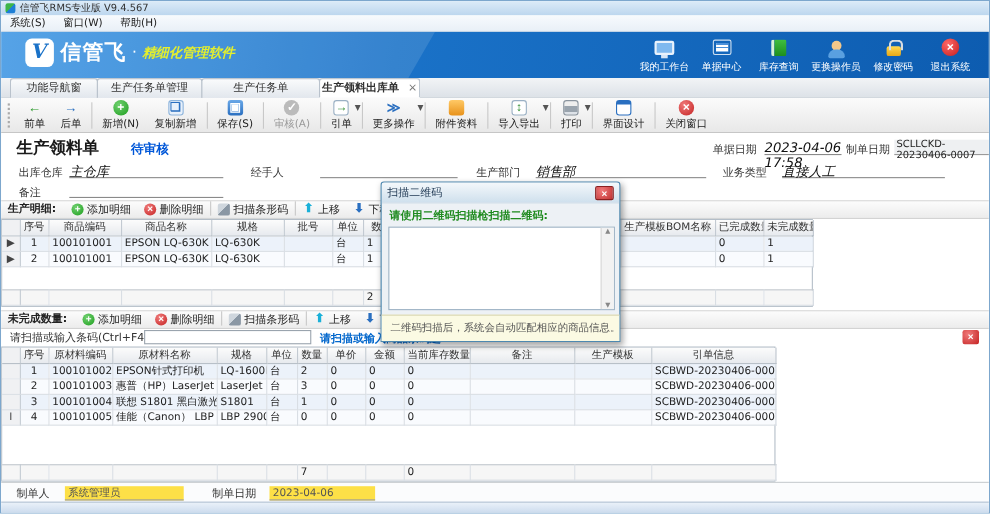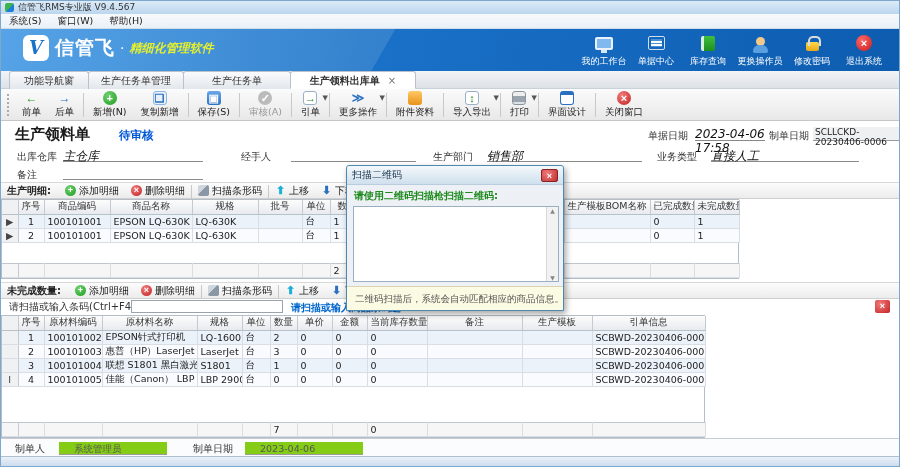--- a/index.html
+++ b/index.html
@@ -88,21 +88,21 @@
   .doc-title { position:absolute; left:14px; top:4px; font:bold 15px "DejaVu Serif","Liberation Serif",serif; color:#1a1a1a; }
   .doc-status { position:absolute; left:118px; top:7px; font-size:11.5px; font-weight:bold; color:#0057d8; }
   .lab { font-size:10px; color:#333; }
   .uval { font-size:12px; color:#111; border-bottom:1px solid #8a8a8a; position:absolute; height:14px;font-style:italic; }
   .gval { font-size:9px; color:#222; background:#eef0f2; border-bottom:1px solid #9a9a9a; position:absolute; height:14px; padding-left:2px; }
   .abs { position:absolute; }
 
   
   .sectb { position:absolute; left:0; width:100%; height:17px;
     background:linear-gradient(#fcfcfc,#ececec); border-top:1px solid #d8d8d8; border-bottom:1px solid #cfcfcf;
-    display:flex; align-items:flex-end; font-size:10px; color:#222; padding-left:6px; }
+    display:flex; align-items:flex-start; font-size:10px; color:#222; padding-left:6px; }
   .sectb .ttl { font-weight:bold; margin-right:8px; }
   .sbtn { display:flex; align-items:center; padding:0 6px; height:15px; }
   .ssep { width:1px; height:13px; background:#c8c8c8; }
   .si { width:11px; height:11px; border-radius:50%; color:#fff; font:bold 9px/11px sans-serif; text-align:center; margin-right:3px; display:inline-block; }
   .si.sq { border-radius:2px; }
   .s-scan { background:linear-gradient(135deg,#cfd6dd 45%,#8a97a4 45%); }
   .s-up { background:none; color:#1ab0d8; font-size:11px; }
   .s-dn { background:none; color:#2a6fc0; font-size:11px; }
   .s-grid { background:#fff; border:1px solid #5a8ab8; background-image:linear-gradient(#bcd4ec 1px,transparent 1px),linear-gradient(90deg,#bcd4ec 1px,transparent 1px); background-size:4px 4px; }
   .s-more { background:none; color:#2a6fc0; font-size:10px; transform:rotate(90deg); font-weight:bold; }
@@ -127,22 +127,22 @@
   .scan-input { position:absolute; left:130px; top:1px; width:152px; height:13px; background:#fff;
     border:1px solid #9aa4ae; font-size:9px; padding:0 2px; }
   .scan-hint { position:absolute; left:290px; top:2px; font-size:10px; font-weight:bold; color:#0066cc; white-space:nowrap; }
   .scan-close { position:absolute; right:9px; top:1px; width:15px; height:13px;
     background:radial-gradient(circle at 35% 30%,#f07a7a,#c42222); border-radius:2px;
     color:#fff; font:bold 9px/13px sans-serif; text-align:center; }
 
   
   .formfooter { position:absolute; left:0; top:317px; width:100%; height:20px;
     background:#fbfcfd; border-top:1px solid #c8ccd0; display:flex; align-items:center; font-size:10px; color:#333; }
-  .fbox { background:#84cc16; border-bottom:1px solid #9a9a9a; color:#555; font-size:9.5px;
-    height:13px; padding:0 15px; line-height:13px; }
+  .fbox { background:#fde047; border-bottom:1px solid #9a9a9a; color:#555; font-size:9.5px;
+    height:13px; padding:0 3px; line-height:13px; }
   .statusbar { position:absolute; left:0; bottom:0; width:100%; height:10px;
     background:linear-gradient(#eaf1f9,#cddcee); border-top:1px solid #aebfd2; }
 
   
   .dialog { position:absolute; left:345px; top:164px; width:218px; height:146px; z-index:100;
     background:#edf1f5; border:1px solid #4d88b0; border-radius:3px 3px 0 0; box-shadow:2px 3px 6px rgba(0,0,0,.35); }
   .dlg-title { height:19px; background:linear-gradient(#f4f8fb,#cfe0ed); border-bottom:1px solid #b8cdde;
     display:flex; align-items:center; padding:0 5px; font-size:10px; color:#1c3550; border-radius:3px 3px 0 0; }
   .dlg-close { margin-left:auto; width:17px; height:13px; background:radial-gradient(circle at 35% 30%,#f07a7a,#c03030);
     border:1px solid #8a2020; border-radius:2px; color:#fff; font:bold 9px/12px sans-serif; text-align:center; }
@@ -214,21 +214,21 @@
           </span>
         <span>退出系统</span>
       </div>
     </div>
   </div>
 
   <div class="tabbar">
     <div class="tab" style="width:80px"><span>功能导航窗</span></div>
     <div class="tab" style="width:96px"><span>生产任务单管理</span></div>
     <div class="tab" style="width:108px"><span>生产任务单</span></div>
-    <div class="tab active" style="width:126px">
+    <div class="tab active" style="width:92px">
       <span>生产领料出库单</span><span class="x">×</span>
     </div>
   </div>
 
   <div class="toolbar">
     <span class="grip"></span>
     <div class="tbtn">
         <span class="tico arrow-g">←</span>
         <span>前单</span>
       </div>
@@ -297,25 +297,25 @@
   </div>
 
   <div class="docarea">
 
     <span class="doc-title">生产领料单</span>
     <span class="doc-status">待审核</span>
 
     <span class="lab abs" style="left:647px;top:8px">单据日期</span>
     <span class="uval" style="left:694px;top:6px;width:70px">2023-04-06 17:58</span>
     <span class="lab abs" style="left:768px;top:8px">制单日期</span>
-    <span class="gval" style="left:812px;top:6px;width:86px">SCLLCKD-20230406-0006</span>
+    <span class="gval" style="left:812px;top:6px;width:86px">SCLLCKD-20230406-0007</span>
 
     <span class="lab abs" style="left:16px;top:29px">出库仓库</span>
     <span class="uval" style="left:62px;top:27px;width:140px">主仓库</span>
-    <span class="lab abs" style="left:240px;top:29px">经手人</span>
+    <span class="lab abs" style="left:227px;top:29px">经手人</span>
     <span class="uval" style="left:290px;top:27px;width:125px"></span>
     <span class="lab abs" style="left:432px;top:29px">生产部门</span>
     <span class="uval" style="left:486px;top:27px;width:155px">销售部</span>
     <span class="lab abs" style="left:656px;top:29px">业务类型</span>
     <span class="uval" style="left:710px;top:27px;width:148px">直接人工</span>
     <span class="lab abs" style="left:16px;top:47px">备注</span>
     <span class="uval" style="left:62px;top:45px;width:140px"></span>
 
     <div class="sectb" style="top:61px">
       <span class="ttl">生产明细:</span>
@@ -623,21 +623,21 @@
               <td></td>
             </tr>
           </tbody>
       </table>
     </div>
 
     <div class="formfooter">
       <span style="margin-left:14px">制单人</span>
       <span class="fbox" style="width:108px;margin-left:14px">系统管理员</span>
       <span style="margin-left:26px">制单日期</span>
-      <span class="fbox" style="width:118px;margin-left:12px">2023-04-06</span>
+      <span class="fbox" style="width:96px;margin-left:12px">2023-04-06</span>
     </div>
   </div>
 
   <div class="statusbar"></div>
 
   <div class="dialog">
     <div class="dlg-title">
       <span>扫描二维码</span>
       <span class="dlg-close">×</span>
     </div>

